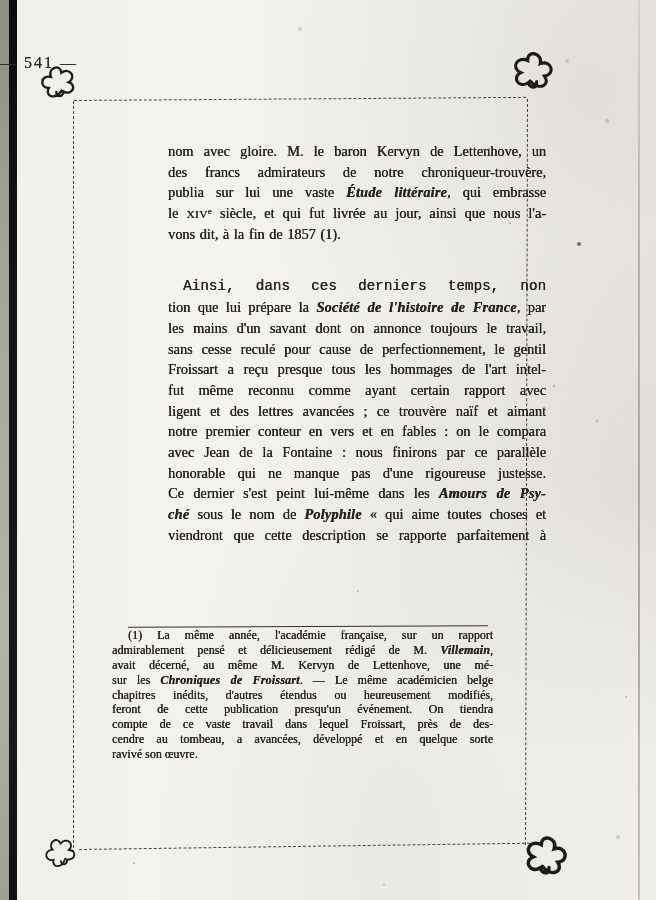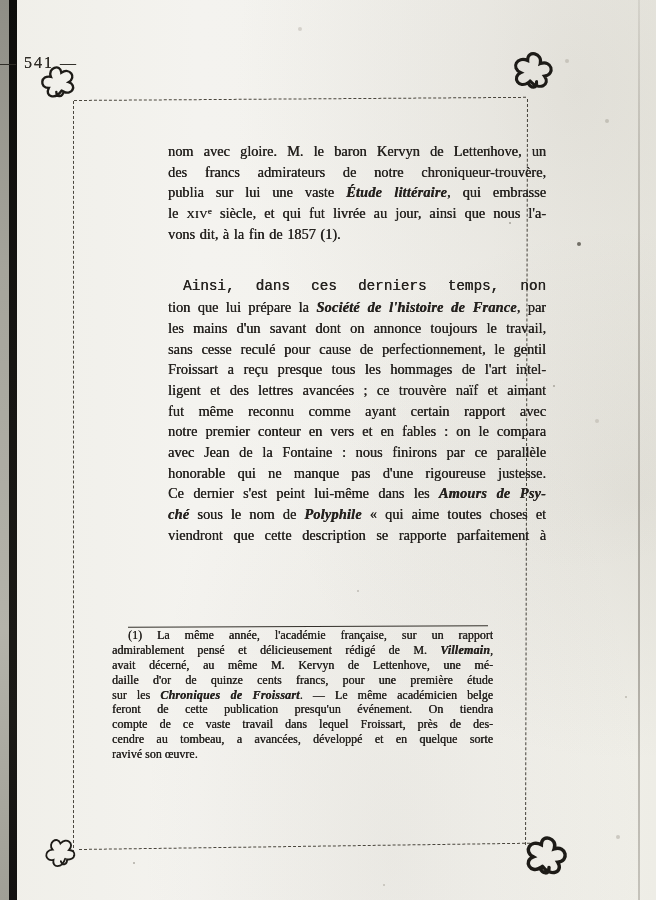--- a/index.html
+++ b/index.html
@@ -128,38 +128,38 @@
         <div class="line">publia sur lui une vaste <i>Étude littéraire</i>, qui embrasse</div>
         <div class="line">le <span class="sc">xiv</span><span class="sup">e</span> siècle, et qui fut livrée au jour, ainsi que nous l'a-</div>
         <div class="line end">vons dit, à la fin de 1857 (1).</div>
       </div>
       <div class="para indent">
         <div class="line">Ainsi, dans ces derniers temps, non compris la grande ova-</div>
         <div class="line">tion que lui prépare la <i>Société de l'histoire de France</i>, par</div>
         <div class="line">les mains d'un savant dont on annonce toujours le travail,</div>
         <div class="line">sans cesse reculé pour cause de perfectionnement, le gentil</div>
         <div class="line">Froissart a reçu presque tous les hommages de l'art intel-</div>
+        <div class="line">fut même reconnu comme ayant certain rapport avec</div>
         <div class="line">ligent et des lettres avancées ; ce trouvère naïf et aimant</div>
-        <div class="line">fut même reconnu comme ayant certain rapport avec</div>
         <div class="line">notre premier conteur en vers et en fables : on le compara</div>
         <div class="line">avec Jean de la Fontaine : nous finirons par ce parallèle</div>
         <div class="line">honorable qui ne manque pas d'une rigoureuse justesse.</div>
         <div class="line">Ce dernier s'est peint lui-même dans les <i>Amours de Psy-</i></div>
         <div class="line"><i>ché</i> sous le nom de <i>Polyphile</i> « qui aime toutes choses et</div>
         <div class="line">viendront que cette description se rapporte parfaitement à</div>
       </div>
     </div>
 
   <div class="fnrule"></div>
 
   <div class="footnote">
       <div class="line">(1) La même année, l'académie française, sur un rapport</div>
       <div class="line">admirablement pensé et délicieusement rédigé de M. <i>Villemain</i>,</div>
       <div class="line">avait décerné, au même M. Kervyn de Lettenhove, une mé-</div>
-      <div class="line">daille d'or de quinze cents francs, pour une première étude</div>
       <div class="line">sur les <i>Chroniques de Froissart</i>. — Le même académicien belge</div>
+      <div class="line">chapitres inédits, d'autres étendus ou heureusement modifiés,</div>
       <div class="line">feront de cette publication presqu'un événement. On tiendra</div>
       <div class="line">compte de ce vaste travail dans lequel Froissart, près de des-</div>
       <div class="line">cendre au tombeau, a avancées, développé et en quelque sorte</div>
       <div class="line end">ravivé son œuvre.</div>
     </div>
 
 </div>
 
 </body></html>

